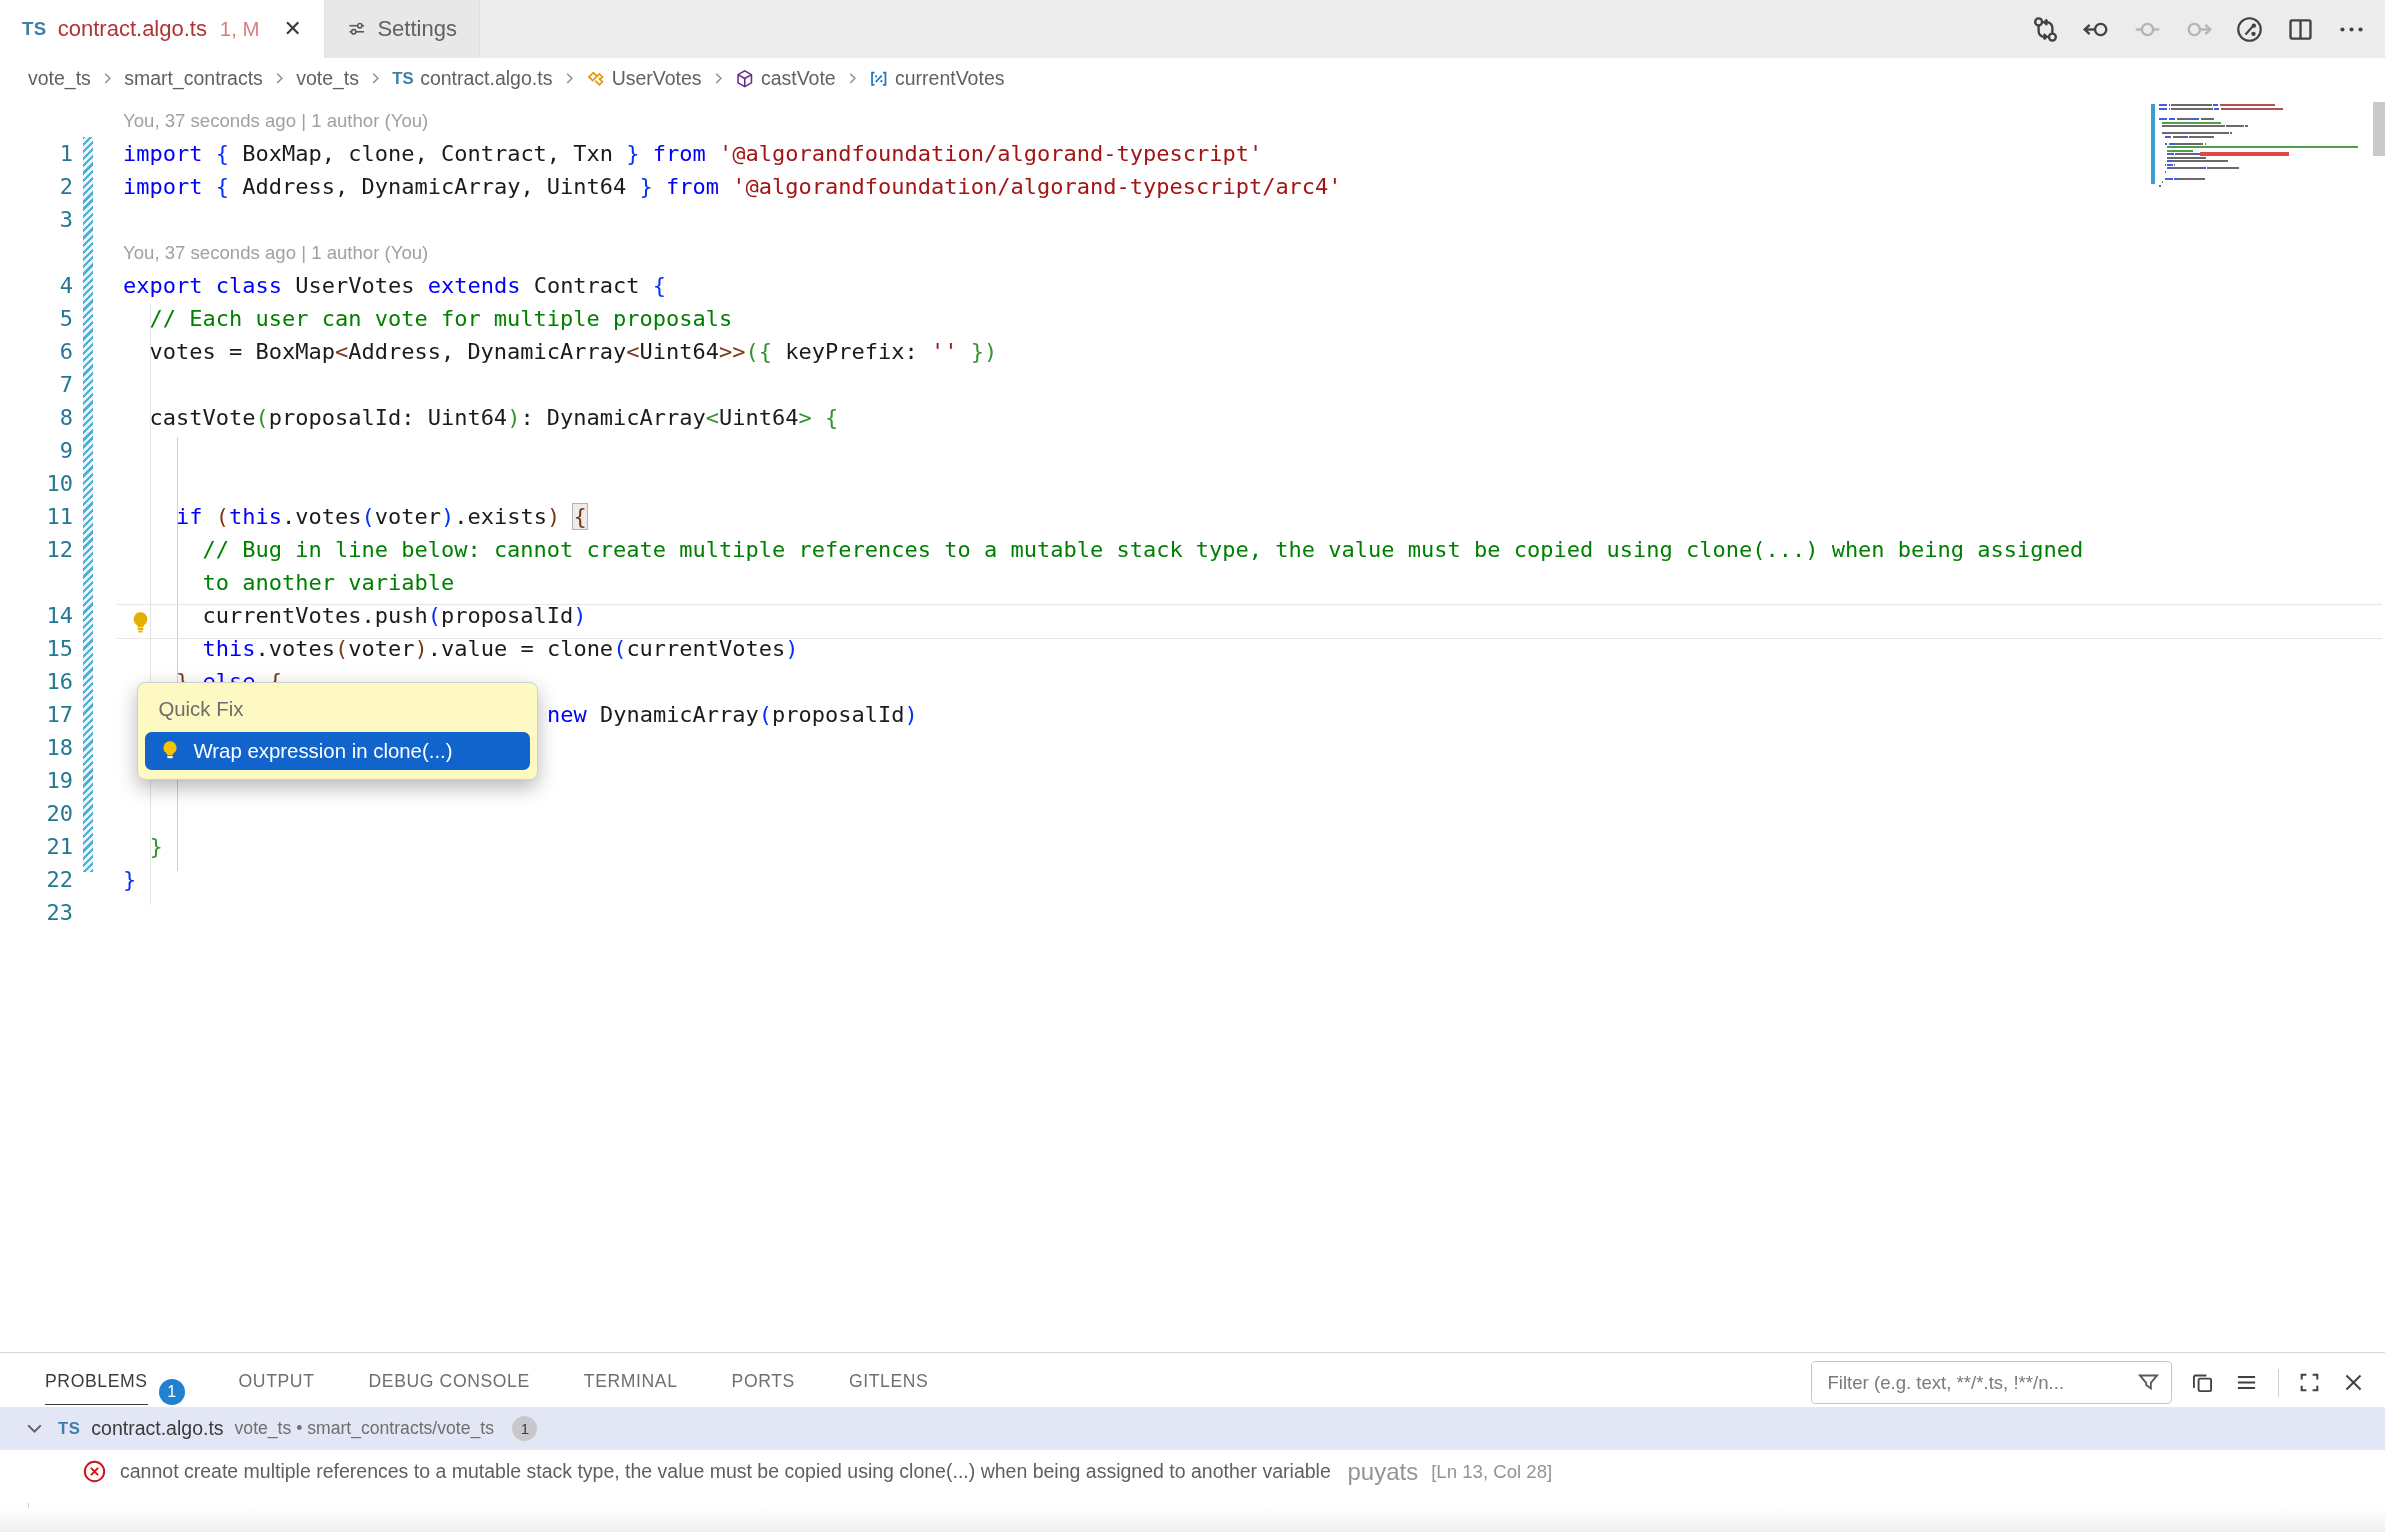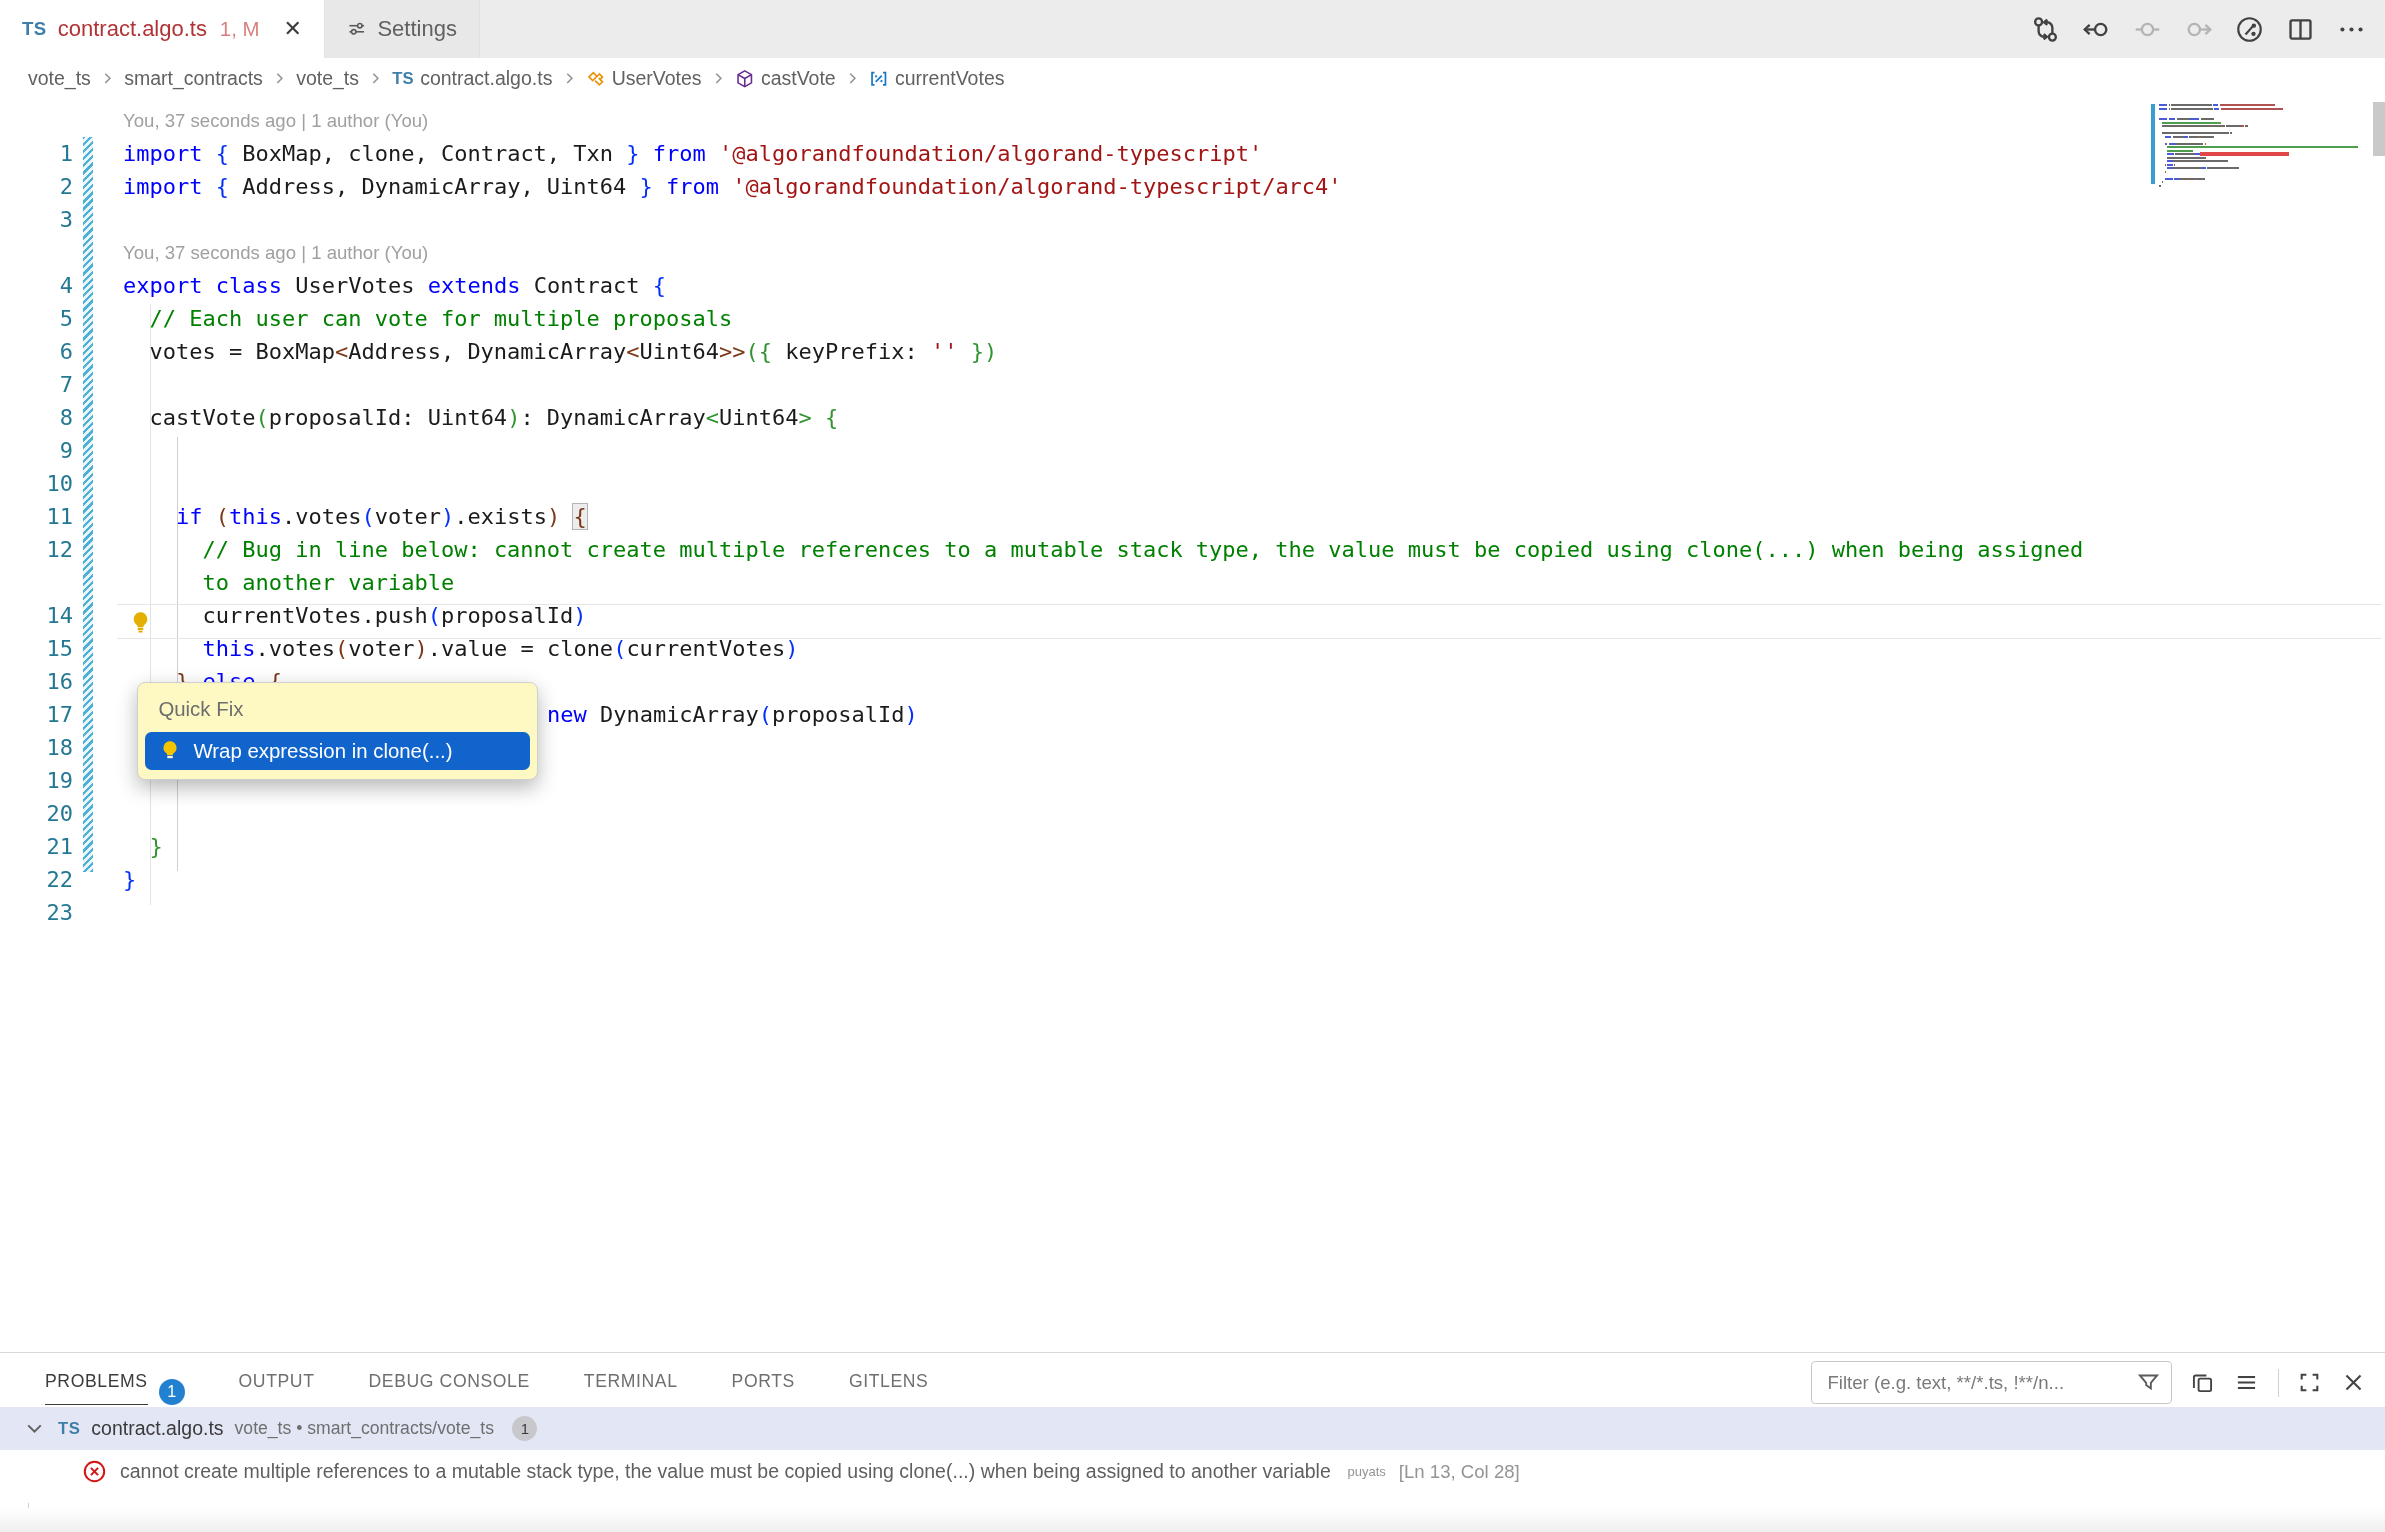--- a/index.html
+++ b/index.html
@@ -74,21 +74,21 @@
   .filterbox input::placeholder{color:#7a7a7a;}
   .picon{width:25px;height:25px;}
   .psep{width:0.9px;height:28px;background:#d0d0d0;}
   .plist{position:absolute;top:54px;left:0;right:0;}
   .prow-file{height:43px;background:#e3e6f5;display:flex;align-items:center;padding-left:22px;gap:11px;}
   .pfile-name{font-size:19.5px;color:#3b3b3b;}
   .pfile-path{font-size:17.6px;color:#6f6f6f;}
   .gbadge{background:#c8c8cc;color:#3b3b3b;border-radius:50%;min-width:25px;height:25px;display:flex;align-items:center;justify-content:center;font-size:15px;margin-left:7.4px;}
   .prow-err{height:43px;display:flex;align-items:center;padding-left:82px;gap:13px;position:relative;}
   .prow-err .msg{font-size:19.5px;color:#5f5f5f;}
-  .prow-err .src{font-size:13px;color:#949494;margin-left:3.7px;}
+  .prow-err .src{font-size:24px;color:#949494;margin-left:3.7px;}
   .prow-err .loc{font-size:18.6px;color:#949494;}
   .tree-guide{position:absolute;left:28px;top:96px;width:0.9px;height:54px;background:#cfcfcf;}
   .panel-fade{position:absolute;left:0;right:0;bottom:0;height:24px;background:linear-gradient(#ffffff,#efefef);}
   svg{display:block;}
 </style>
 </head>
 <body>
 
 <div class="win">
 

